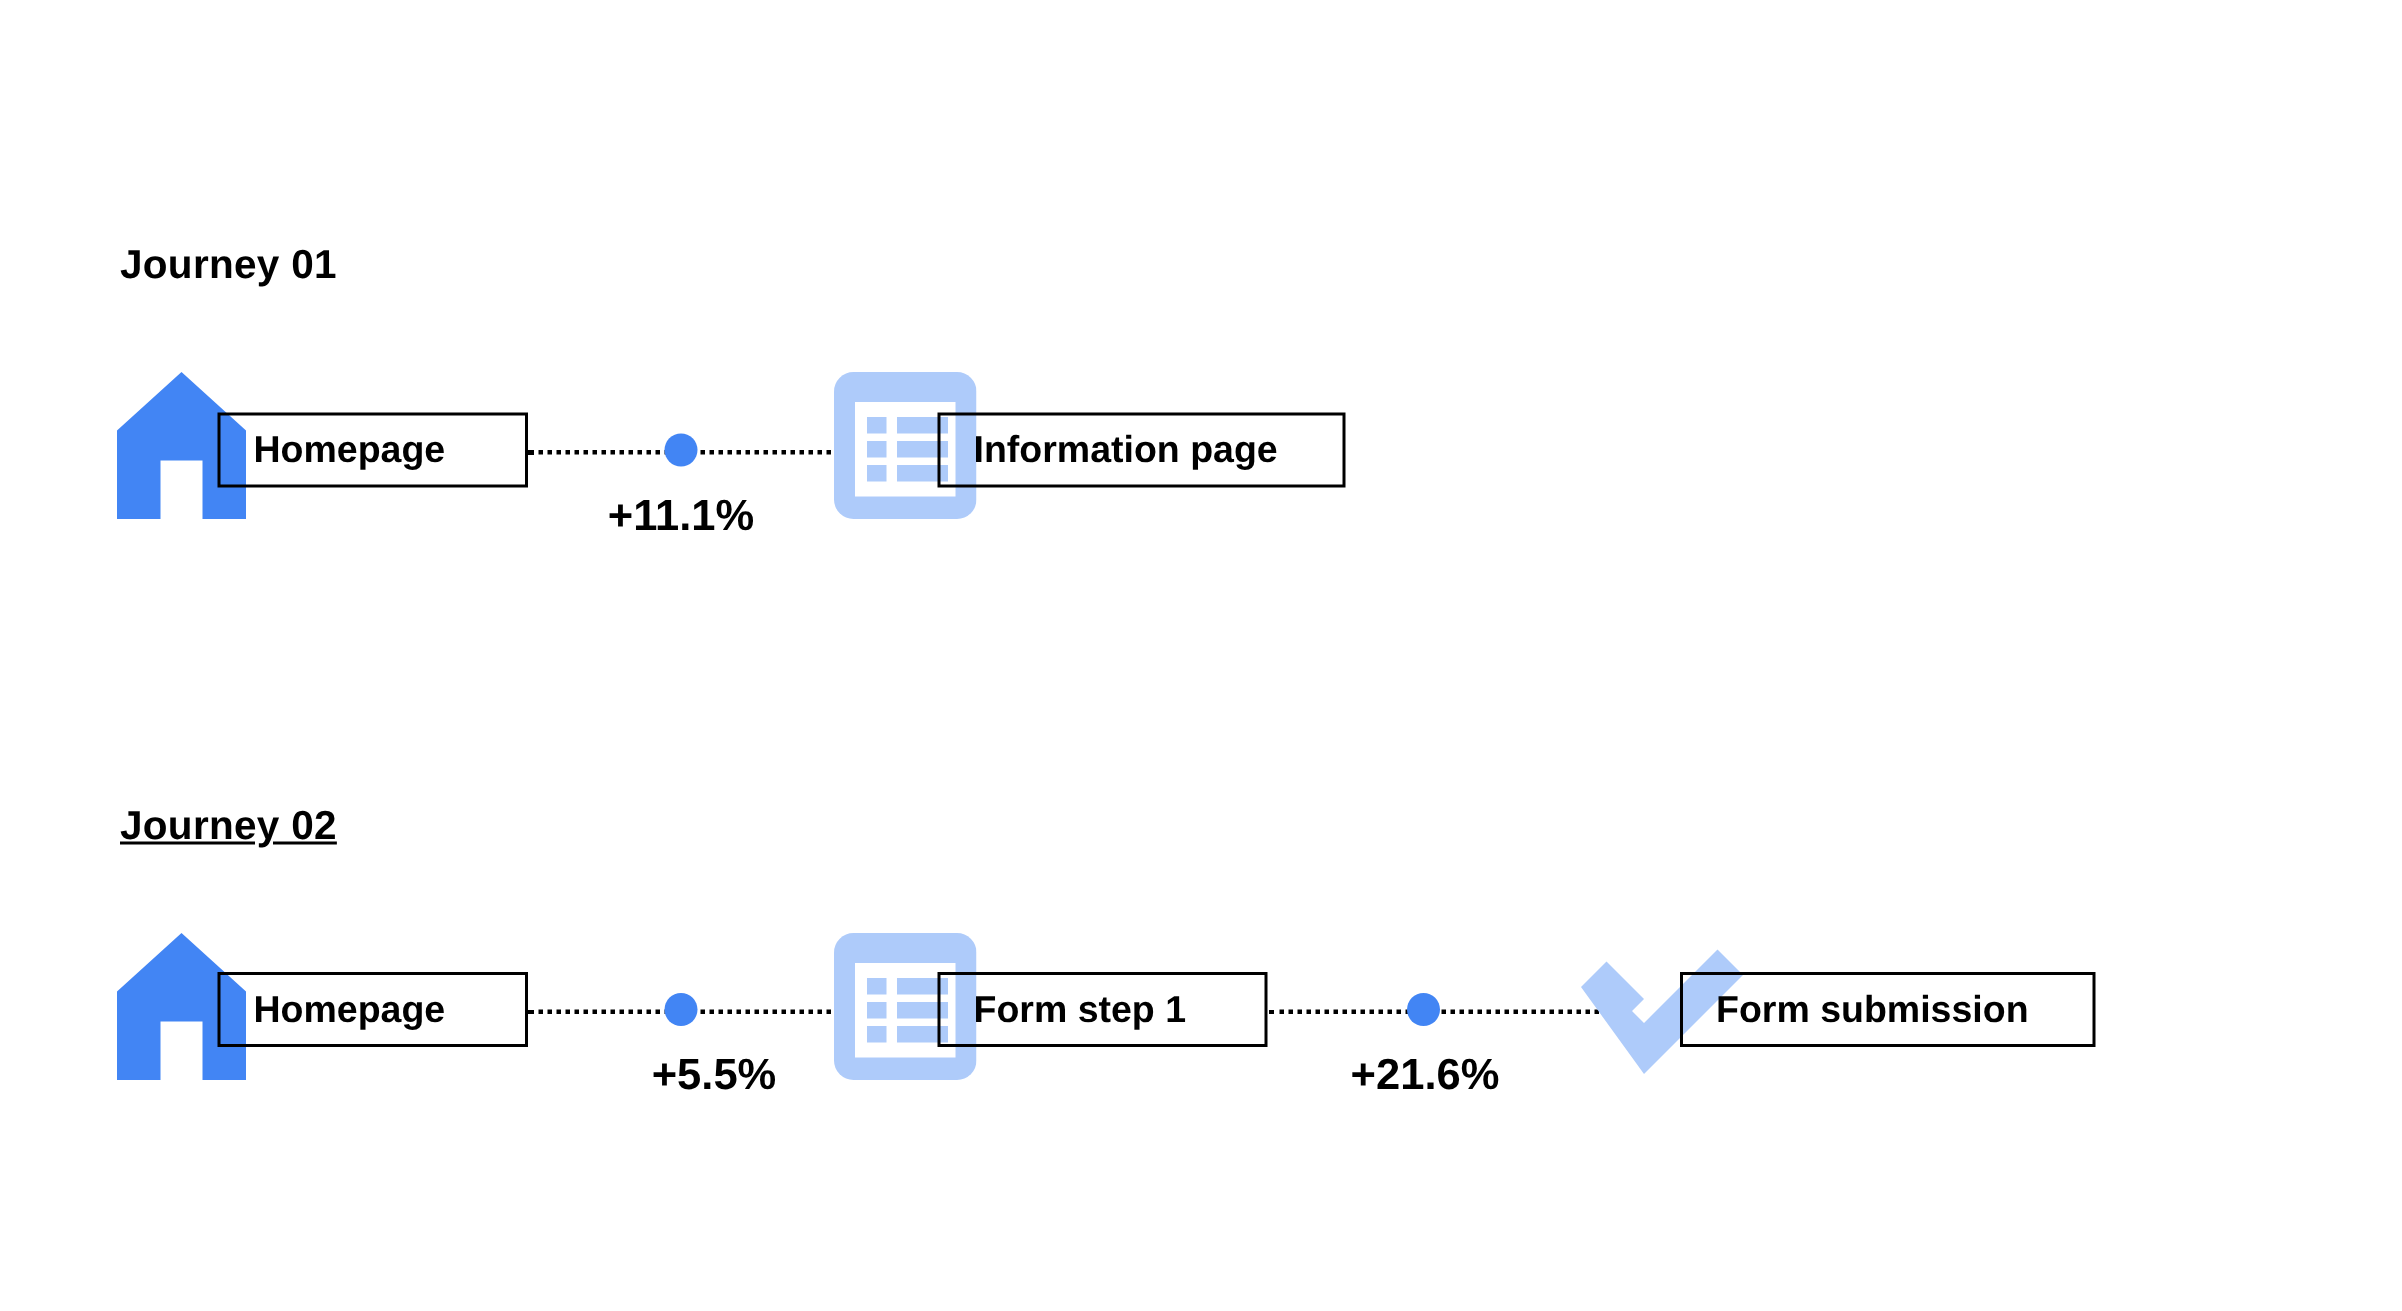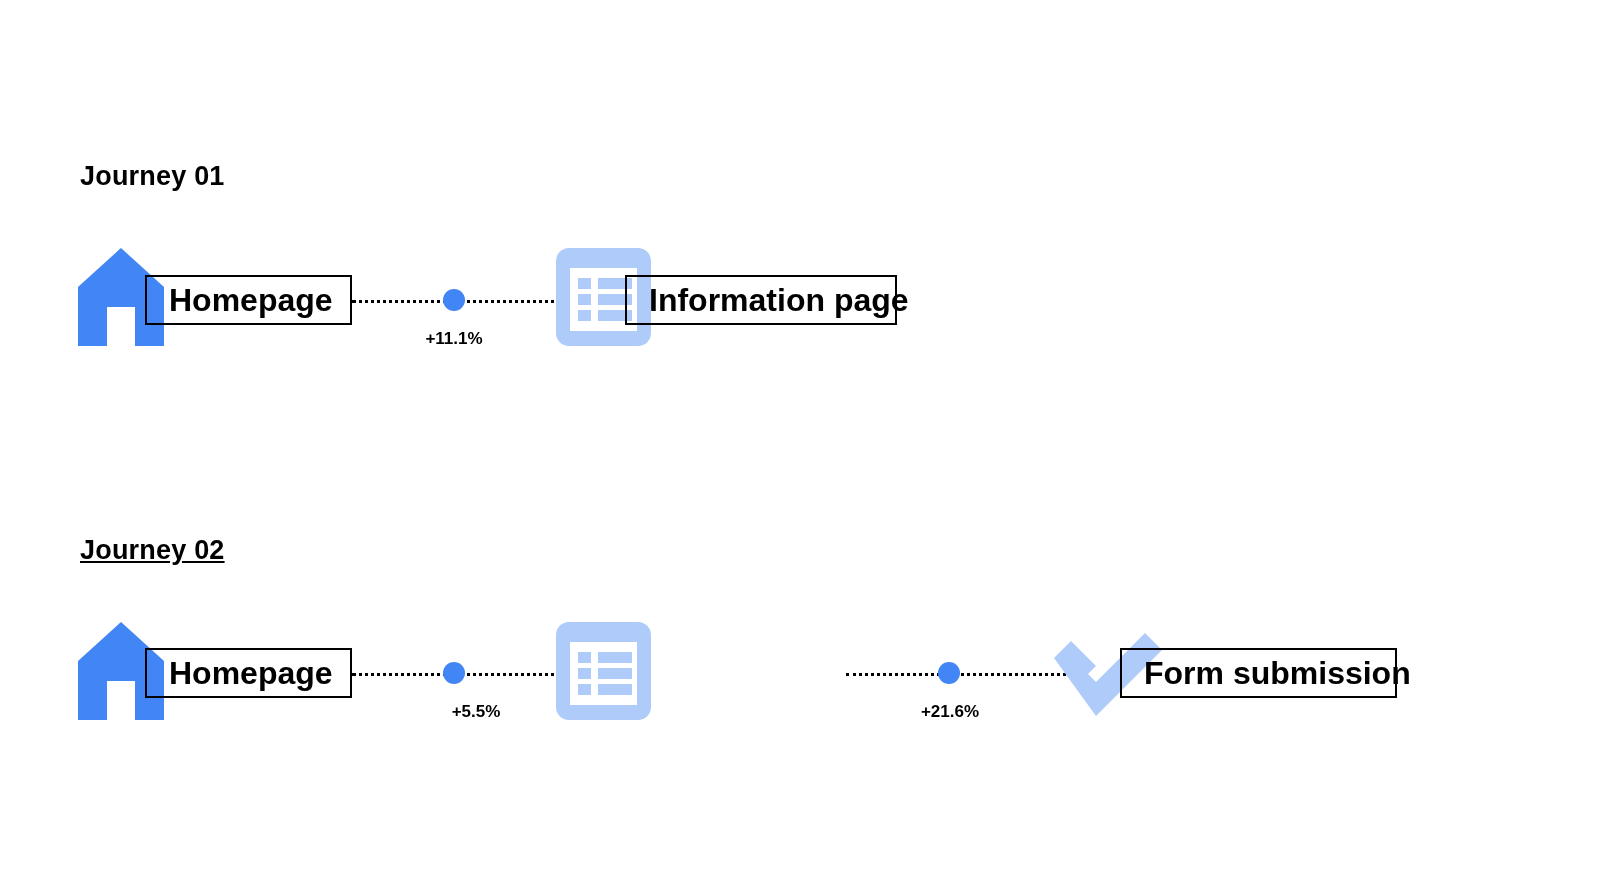--- a/index.html
+++ b/index.html
@@ -59,42 +59,42 @@
     height: 22px;
     border-radius: 50%;
     background: #4285f4;
   }
 
   
   .pct-label {
     position: absolute;
     font-family: "Liberation Sans", sans-serif;
     font-weight: bold;
-    font-size: 17px;
+    font-size: 29px;
     color: #000000;
     white-space: nowrap;
     text-align: center;
     line-height: 1;
   }
 
   
   .node-box {
     position: absolute;
     box-sizing: border-box;
     border: 2px solid #000000;
     background: transparent;
     height: 50px;
     display: flex;
     align-items: center;
     z-index: 5;
   }
   .node-box-label {
     font-family: "Liberation Sans", sans-serif;
     font-weight: bold;
-    font-size: 32px;
+    font-size: 25px;
     color: #000000;
     white-space: nowrap;
     padding-left: 22px;
     line-height: 1;
   }
 
   
   .icon-wrap {
     position: absolute;
     z-index: 2;
@@ -173,20 +173,23 @@
         <rect x="14" y="20" width="67" height="63" fill="#ffffff"></rect>
         <rect x="22" y="30" width="13" height="11" fill="#aecbfa"></rect>
         <rect x="42" y="30" width="34" height="11" fill="#aecbfa"></rect>
         <rect x="22" y="46" width="13" height="11" fill="#aecbfa"></rect>
         <rect x="42" y="46" width="34" height="11" fill="#aecbfa"></rect>
         <rect x="22" y="62" width="13" height="11" fill="#aecbfa"></rect>
         <rect x="42" y="62" width="34" height="11" fill="#aecbfa"></rect>
       </svg>
     </div>
 
+    <div class="node-box" style="left:625px; top:44px; width:220px;">
+      <span class="node-box-label">Form step 1</span>
+    </div>
 
     <div class="connector-dot" style="left:938px; top:58px;"></div>
     <div class="pct-label" style="left:886px; top:99px; width:128px;">+21.6%</div>
 
     <div class="icon-wrap" style="left:1048px; top:10px;">
       <svg width="120" height="108" viewBox="0 0 120 108">
         <path d="M6 44 L23 27 L48 52 L40 60 L48 68 L97 19 L114 36 L48 102 Z" fill="#aecbfa"></path>
       </svg>
     </div>
 

